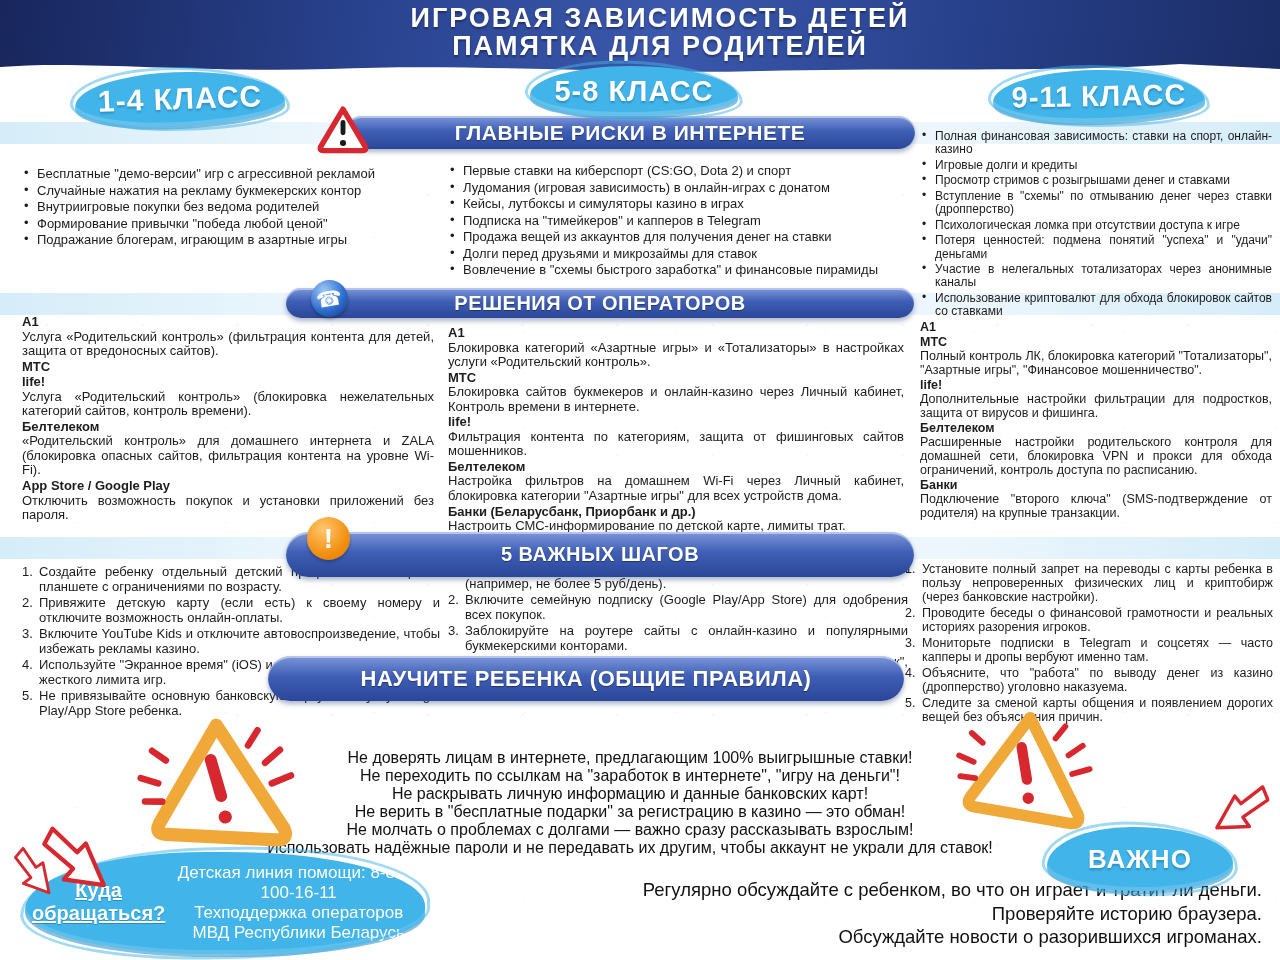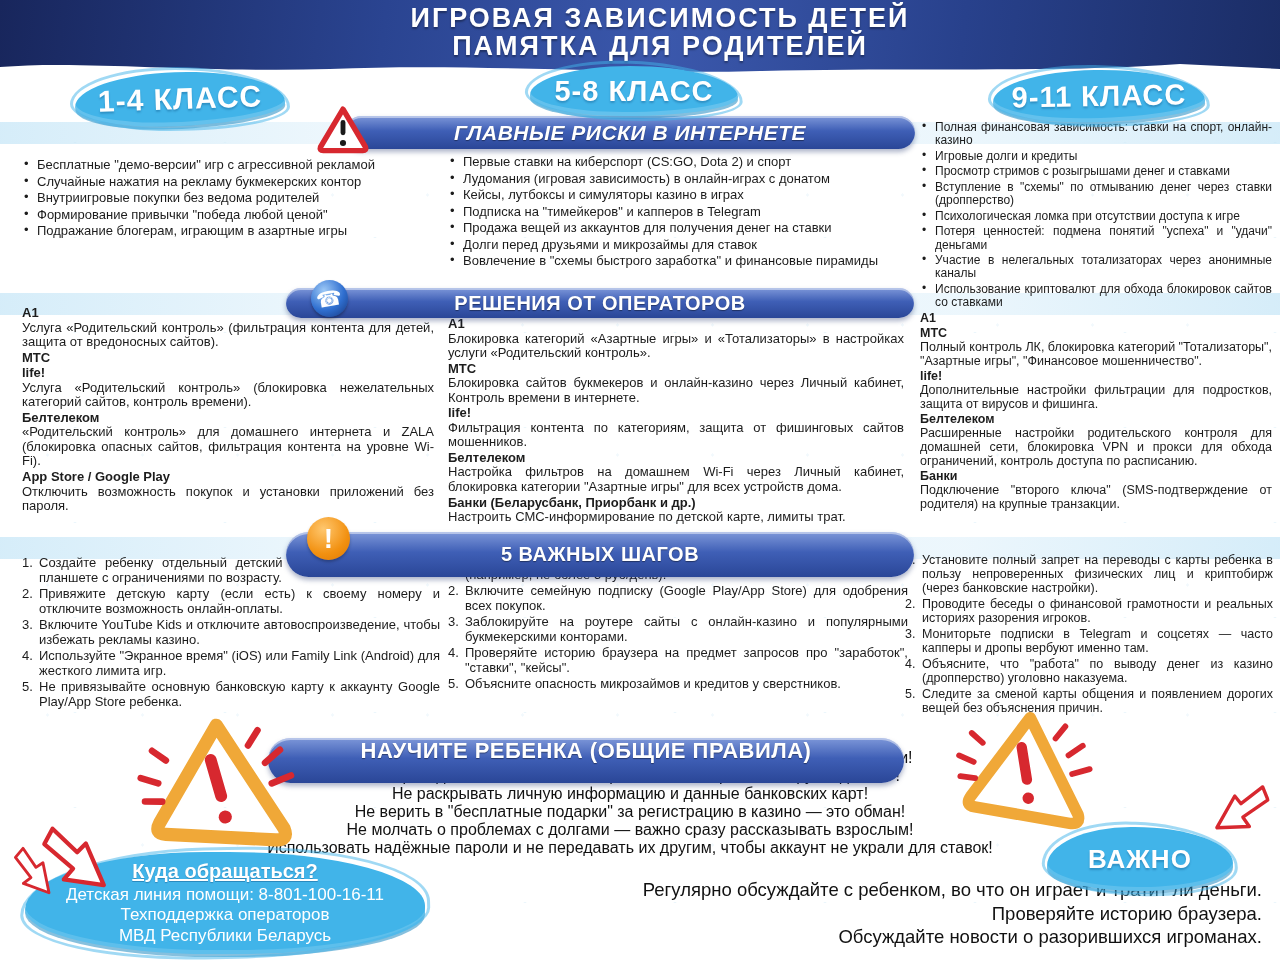--- a/index.html
+++ b/index.html
@@ -33,44 +33,44 @@
   .g3 { left:993px; top:70px; width:212px; height:52px; font-size:29px; transform:rotate(-1deg); }
 
   
   .band { position:absolute; left:0; width:1280px; height:22px; z-index:1;
     background:linear-gradient(90deg,#bfe3f6,#e2f2fb 25%,#e2f2fb 75%,#bfe3f6); opacity:.65; }
   .pill { position:absolute; z-index:3; display:flex; align-items:center; justify-content:center;
     color:#fff; font-weight:800; letter-spacing:.5px; border-radius:40px;
     background:linear-gradient(180deg,#7d97d9 0%,#3f5fb6 45%,#2a4697 100%);
     box-shadow:0 3px 5px rgba(20,40,100,.35), inset 0 2px 0 rgba(255,255,255,.45);
     text-shadow:0 1px 1px rgba(0,0,0,.4); }
-  .pill-risks { left:345px; top:116px; width:570px; height:33px; font-size:21px;font-style:italic; }
+  .pill-risks { left:345px; top:116px; width:570px; height:33px; font-size:21px; }
   .pill-ops   { left:286px; top:288px; width:628px; height:30px; font-size:20px; }
   .pill-steps { left:286px; top:532px; width:628px; height:45px; font-size:20px; }
-  .teach-header { position:absolute; left:268px; top:738px; width:636px; height:45px; z-index:3;
-    display:flex; align-items:flex-start; justify-content:center; color:#fff; font-weight:800;
+  .teach-header { position:absolute; left:268px; top:656px; width:636px; height:45px; z-index:3;
+    display:flex; align-items:center; justify-content:center; color:#fff; font-weight:800;
     font-size:22px; letter-spacing:.5px; border-radius:24px;
     background:linear-gradient(180deg,#7d97d9 0%,#3f5fb6 45%,#2a4697 100%);
     box-shadow:0 3px 5px rgba(20,40,100,.35), inset 0 2px 0 rgba(255,255,255,.45);
     text-shadow:0 1px 1px rgba(0,0,0,.4); }
 
   
   .icon-tri-red { position:absolute; left:316px; top:103px; width:54px; height:52px; z-index:4; }
   .icon-phone { position:absolute; left:311px; top:280px; width:37px; height:37px; z-index:4;
     border-radius:50%; background:radial-gradient(circle at 35% 28%,#9cc8f6,#2f6fd0 55%,#17377e);
     display:flex; align-items:center; justify-content:center;
     box-shadow:0 2px 3px rgba(0,0,0,.3); }
   .icon-phone span { color:#fff; font-size:21px; transform:rotate(-10deg); line-height:1; }
   .icon-excl { position:absolute; left:307px; top:517px; width:43px; height:43px; z-index:4;
     border-radius:50%; background:radial-gradient(circle at 38% 28%,#ffc76e,#f29111 60%,#e07800);
     display:flex; align-items:center; justify-content:center; color:#fff; font-weight:800;
     font-size:28px; box-shadow:0 2px 3px rgba(0,0,0,.25); }
 
   
-  .txtcol { position:absolute; font-size:13px; line-height:1.12; color:#1c1c1c; z-index:2; }
+  .txtcol { position:absolute; font-size:13px; line-height:1.12; color:#1c1c1c; z-index:2;margin-top:9px; }
   .small { font-size:12px; }
   .mid-small { font-size:12.5px; }
   .bullets { list-style:none; }
   .bullets li { position:relative; padding-left:15px; text-align:justify; margin-bottom:2px; }
   .bullets li::before { content:"•"; position:absolute; left:2px; top:-1px; }
   .numlist { list-style:none; counter-reset:n; }
   .numlist li { counter-increment:n; position:relative; padding-left:17px; text-align:justify; margin-bottom:2px; }
   .numlist li::before { content:counter(n) "."; position:absolute; left:0; top:0; }
   .ops .op { margin-bottom:1px; }
   .op-name { font-weight:800; }
@@ -85,21 +85,21 @@
   .tri-left  { left:122px; top:712px; width:195px; height:158px; transform:rotate(-4deg); }
   .tri-right { left:950px; top:706px; width:152px; height:138px; transform:rotate(3deg); }
   .arrow { position:absolute; z-index:7; }
   .arrow-l1 { left:38px; top:826px; width:86px; height:74px; transform:rotate(14deg); }
   .arrow-l2 { left:8px; top:850px; width:58px; height:50px; transform:rotate(26deg); }
   .arrow-r  { left:1203px; top:781px; width:68px; height:62px; transform:scaleX(-1) rotate(8deg); }
 
   
   .contacts-bubble { position:absolute; left:25px; top:852px; width:400px; height:102px; z-index:5;
     background:#41b4e9; border-radius:48% 52% 50% 50% / 60% 56% 44% 46%;
-    display:flex; flex-direction:column; align-items:center; justify-content:center;
+    display:flex; align-items:center; justify-content:center;
     color:#fff; text-align:center;
     box-shadow:0 3px 0 rgba(35,140,195,.55), inset 0 -4px 0 rgba(255,255,255,.15); }
   .contacts-bubble::after { content:""; position:absolute; inset:-5px;
     border:3px solid rgba(65,180,233,.5); border-radius:inherit; transform:rotate(-1.5deg); }
   .contacts-title { font-weight:800; font-size:20px; text-decoration:underline; margin-bottom:2px;
     text-shadow:0 1px 1px rgba(0,60,110,.35); }
   .contact-line { font-size:17px; line-height:1.18; }
 
   .important-bubble { position:absolute; left:1047px; top:827px; width:186px; height:64px; z-index:5;
     background:#41b4e9; border-radius:46% 54% 50% 50% / 62% 58% 42% 40%;

